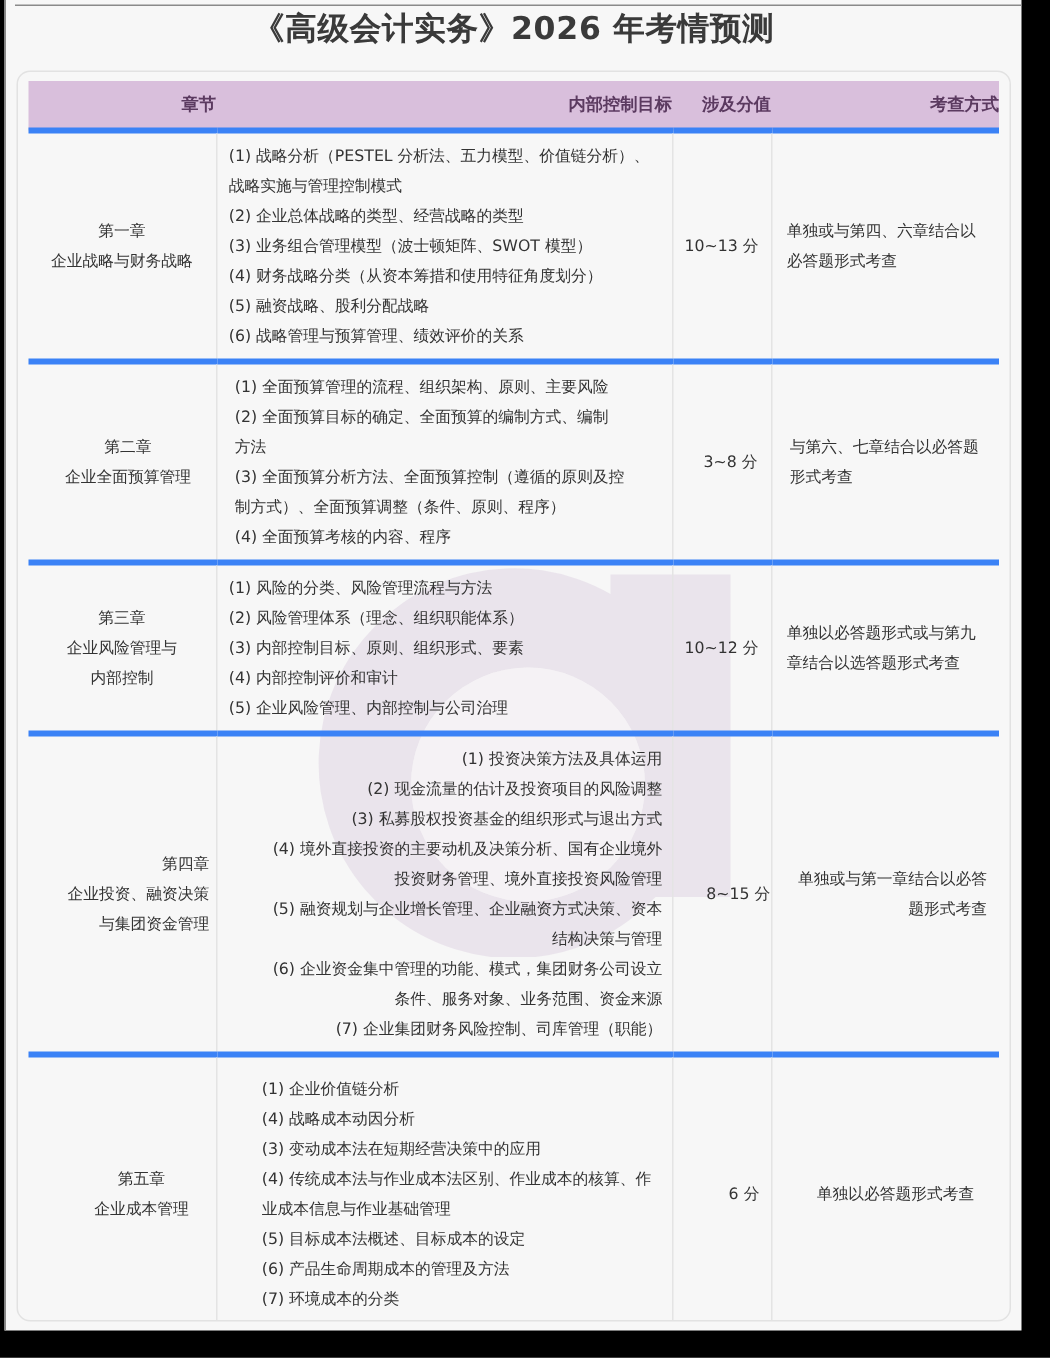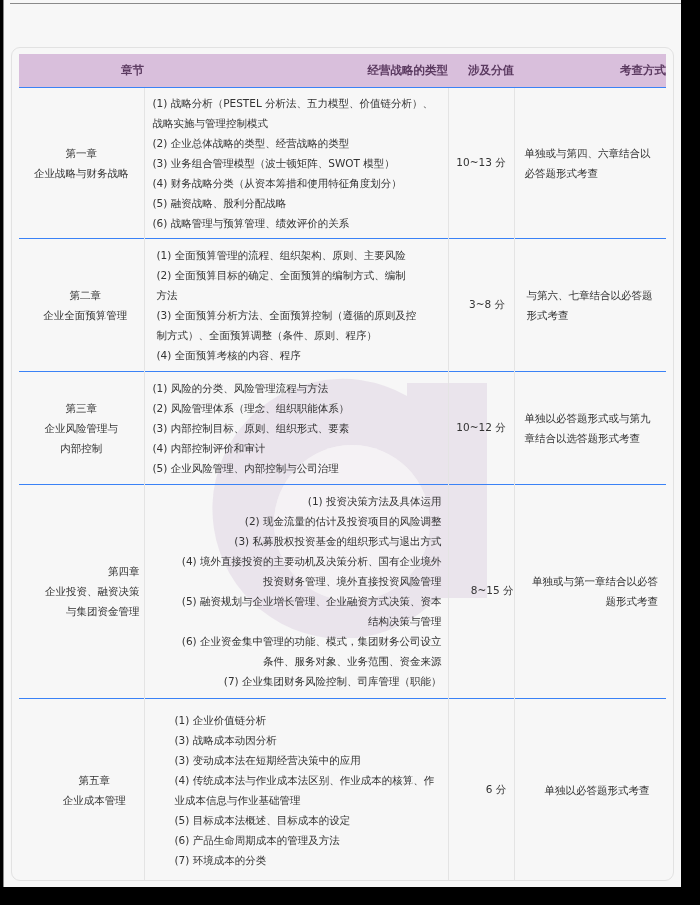--- a/index.html
+++ b/index.html
@@ -27,58 +27,59 @@
   table {
     position: absolute; left: 7px; top: 6px; width: 647px;
     border-collapse: collapse; table-layout: fixed; z-index: 1;
   }
   th {
     background: #d9bfdc; color: #5b3a60; font-size: 11.5px; font-weight: bold;
     height: 33px; text-align: right; vertical-align: middle;
   }
   td {
     font-size: 10.5px; color: #333; vertical-align: middle;
-    border-top: 1px solid #3b82f6;
+    border-top: 4px solid #3b82f6;
   }
   td + td, th + th { }
   td.c2, td.c3, td.c4 { border-left: 1px solid #e4e4e4; }
   td.c1 { text-align: center; line-height: 20px; padding: 0 4px; }
   td.c2 { padding: 5px 6px 5px 8px; line-height: 20px; }
   td.c3 { text-align: center; }
   td.c4 { padding: 0 8px 0 10px; line-height: 20px; margin-top: 28px; }
   .line { display: block; white-space: nowrap; }
   tr.r1 td { height: 151px; }
   tr.r2 td { height: 133px; padding-left: 12px; }
   tr.r3 td { height: 113px; }
   tr.r4 td { height: 214px; text-align: right; }
   tr.r5 td { height: 184px; padding-left: 30px; }
 </style>
 </head>
 <body>
 
 <div class="page">
+  <h1 class="title">《高级会计实务》2026 年考情预测</h1>
 
   <div class="card">
     <svg class="watermark" viewBox="0 0 290 300">
       <path d="M195 45 L275 45 L275 260 L225 260 A130 130 0 1 1 195 58 Z" fill="#e6dde8" opacity="0.75"></path>
       <circle cx="140" cy="185" r="78" fill="#f7f7f7"></circle>
       <circle cx="140" cy="185" r="78" fill="#f3eff4" opacity="0.6"></circle>
     </svg>
 
     <table>
       <colgroup>
         <col style="width:125px">
         <col style="width:304px">
         <col style="width:66px">
         <col style="width:152px">
       </colgroup>
       <thead>
         <tr>
           <th>章节</th>
-          <th>经营战略的类型</th>
+          <th>内部控制目标</th>
           <th>涉及分值</th>
           <th>考查方式</th>
         </tr>
       </thead>
       <tbody>
 
         <tr class="r1">
           <td class="c1">
             <span class="line">第一章</span>
             <span class="line">企业战略与财务战略</span>
@@ -164,21 +165,21 @@
           </td>
         </tr>
 
         <tr class="r5">
           <td class="c1">
             <span class="line">第五章</span>
             <span class="line">企业成本管理</span>
           </td>
           <td class="c2">
             <span class="line">(1) 企业价值链分析</span>
-            <span class="line">(3) 战略成本动因分析</span>
+            <span class="line">(4) 战略成本动因分析</span>
             <span class="line">(3) 变动成本法在短期经营决策中的应用</span>
             <span class="line">(4) 传统成本法与作业成本法区别、作业成本的核算、作</span>
             <span class="line">业成本信息与作业基础管理</span>
             <span class="line">(5) 目标成本法概述、目标成本的设定</span>
             <span class="line">(6) 产品生命周期成本的管理及方法</span>
             <span class="line">(7) 环境成本的分类</span>
           </td>
           <td class="c3">6 分</td>
           <td class="c4">
             <span class="line">单独以必答题形式考查</span>

